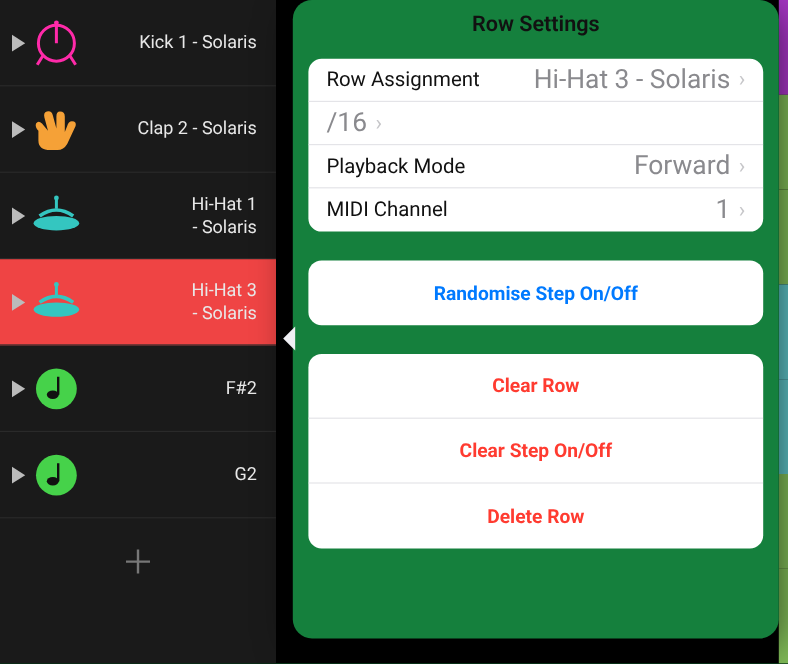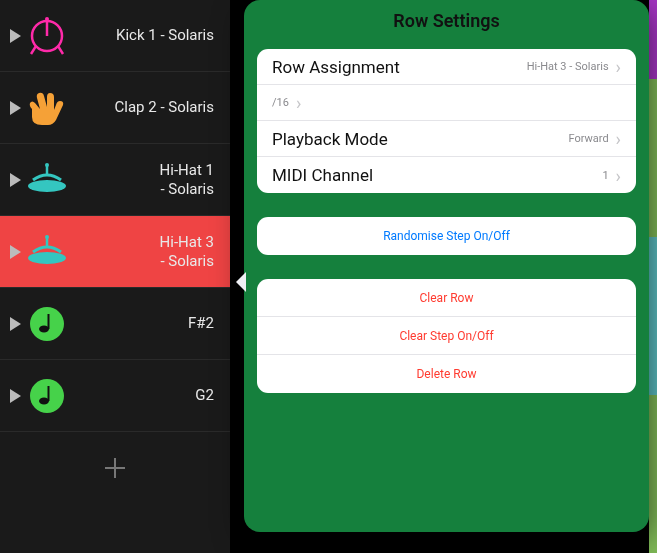--- a/index.html
+++ b/index.html
@@ -11,23 +11,23 @@
     .icon-wrap { width:48px; height:48px; display:flex; align-items:center; justify-content:center; flex-shrink:0; }
     .track-label { flex:1; color:#e8e8e8; font-size:15px; text-align:right; line-height:1.25; padding-right:6px; }
     .add-row { display:flex; align-items:center; justify-content:center; height:72px; }
     .popover { position:absolute; left:244px; top:0; width:405px; height:532px; background:#15803d; border-radius:16px; box-shadow:0 8px 30px rgba(0,0,0,.6); z-index:10; padding-top:10px; }
     .popover-arrow { position:absolute; left:-8px; top:272px; width:0; height:0; border-top:10px solid transparent; border-bottom:10px solid transparent; border-right:10px solid #efeff4; }
     .popover-title { text-align:center; font-weight:600; font-size:18px; color:#111; margin-bottom:18px; }
     .section { background:#fff; border-radius:11px; margin:0 13px 24px; overflow:hidden; }
     .setting-row { display:flex; align-items:center; height:36px; padding:0 15px; border-bottom:1px solid #e4e4e8; cursor:pointer; }
     .setting-row:last-child { border-bottom:none; }
     .slabel { flex:1; font-size:17px; color:#111; }
-    .svalue { font-size:11px; color:#8a8a8e; margin-right:7px; }
+    .svalue { font-size:22px; color:#8a8a8e; margin-right:7px; }
     .chevron { color:#c6c6c9; font-size:18px; }
-    .action-row { height:38px; display:flex; align-items:center; justify-content:center; font-size:12px; cursor:pointer; border-bottom:1px solid #e4e4e8; }
+    .action-row { height:54px; display:flex; align-items:center; justify-content:center; font-size:16px; cursor:pointer; border-bottom:1px solid #e4e4e8;font-weight:bold; }
     .action-row:last-child { border-bottom:none; }
     .action-blue { color:#007aff; }
     .action-red { color:#ff3b30; }
     .right-edge { position:absolute; right:0; top:0; width:8px; height:553px; display:flex; flex-direction:column; }
     .edge-seg { flex:1; }
     .es1{background:#a636c4;} .es2{background:#7fb957;} .es3{background:#5bbec1;}
   </style>
 </head>
 <body>
 

